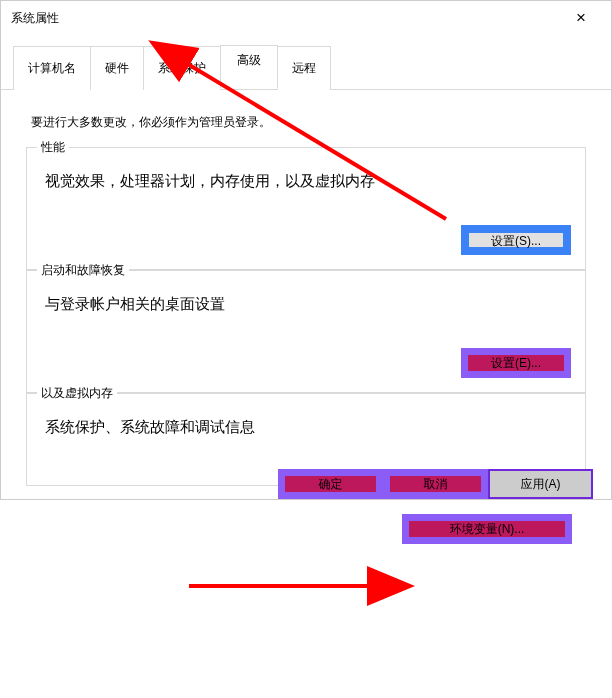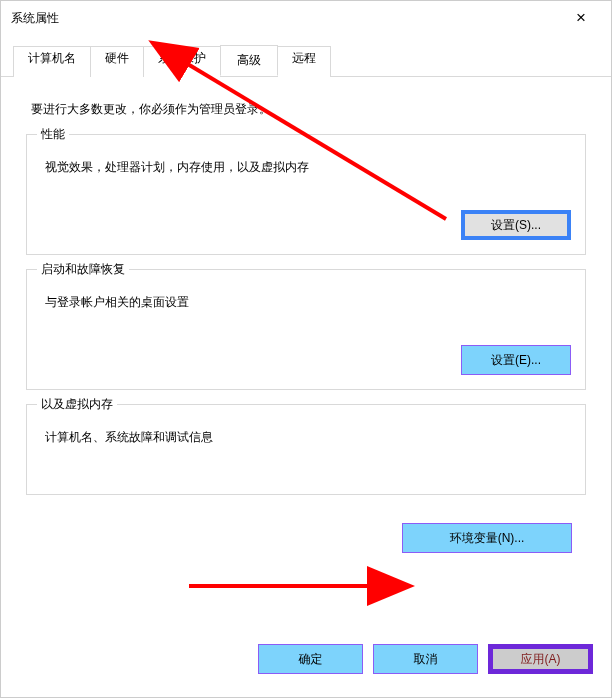--- a/index.html
+++ b/index.html
@@ -11,21 +11,21 @@
       font-family: "Microsoft YaHei", "微软雅黑", sans-serif;
       font-size: 12px;
       background: #fff;
       width: 612px;
       height: 698px;
       position: relative;
       overflow: hidden;
     }
     .dialog {
       width: 612px;
-      height: 698px;
+      height: 500px;
       background: #fff;
       border: 1px solid #cccccc;
       position: relative;
     }
     .titlebar {
       height: 34px;
       display: flex;
       align-items: center;
       padding: 0 10px;
       justify-content: space-between;
@@ -44,21 +44,21 @@
       font-family: Arial, sans-serif;
     }
     .tabs {
       display: flex;
       padding: 0 12px;
       margin-top: 10px;
       border-bottom: 1px solid #d9d9d9;
       position: relative;
     }
     .tab {
-      padding: 3px 14px;
+      padding: 13px 14px;
       border: 1px solid #d9d9d9;
       border-bottom: none;
       background: #fff;
       margin-right: -1px;
       cursor: pointer;
       position: relative;
       top: 1px;
       font-size: 12px;
     }
     .tab.active {
@@ -70,76 +70,75 @@
     }
     .content {
       padding: 14px 25px 10px 25px;
     }
     .intro-text {
       font-size: 12px;
       margin: 10px 5px 16px 5px;
     }
     .groupbox {
       border: 1px solid #d9d9d9;
-      margin-bottom: 14px;
       padding: 14px 14px 14px 14px;
       position: relative;
     }
     .groupbox-title {
       position: absolute;
       top: -9px;
       left: 10px;
       background: #fff;
       padding: 0 4px;
       font-size: 12px;
     }
     .groupbox-desc {
-      font-size: 12px;
+      font-size: 15px;
       margin: 10px 0 34px 4px;
     }
     .button-row {
       display: flex;
       justify-content: flex-end;
     }
     .btn {
       min-width: 110px;
       height: 30px;
       padding: 0 18px;
-      border: 1px solid #8b5cf6;
-      background: #7dd3fc;
+      border: 7px solid #8b5cf6;
+      background: #be185d;
       font-size: 12px;
       cursor: pointer;
       font-family: inherit;
     }
     .btn.highlighted {
-      border: 4px solid #3b82f6;
+      border: 8px solid #3b82f6;
       background: #e1e1e1;
     }
     .env-var-row {
       display: flex;
       justify-content: flex-end;
       margin-top: 28px;
       padding-right: 14px;
     }
     .env-var-row .btn {
       min-width: 170px;
     }
     .dialog-buttons {
       position: absolute;
-      bottom: 23px;
+      bottom: 0;
       right: 18px;
       display: flex;
-      gap: 10px;
+      gap: 0;
     }
     .dialog-buttons .btn {
       min-width: 105px;
     }
     .btn.disabled {
-      color: #7f1d1d;
-      border: 5px solid #6d28d9;
+      color: #000000;
+      border: 2px solid #6d28d9;
       background: #ccc;
       cursor: default;
     }
     .arrow {
       position: absolute;
       pointer-events: none;
       z-index: 100;
     }
   </style>
 </head>
@@ -173,21 +172,21 @@
     <div class="groupbox">
       <div class="groupbox-title">启动和故障恢复</div>
       <div class="groupbox-desc">与登录帐户相关的桌面设置</div>
       <div class="button-row">
         <button class="btn">设置(E)...</button>
       </div>
     </div>
 
     <div class="groupbox">
       <div class="groupbox-title">以及虚拟内存</div>
-      <div class="groupbox-desc">计算机名、系统故障和调试信息</div>
+      <div class="groupbox-desc">系统保护、系统故障和调试信息</div>
     </div>
 
     <div class="env-var-row">
       <button class="btn">环境变量(N)...</button>
     </div>
   </div>
 
   <div class="dialog-buttons">
     <button class="btn">确定</button>
     <button class="btn">取消</button>

